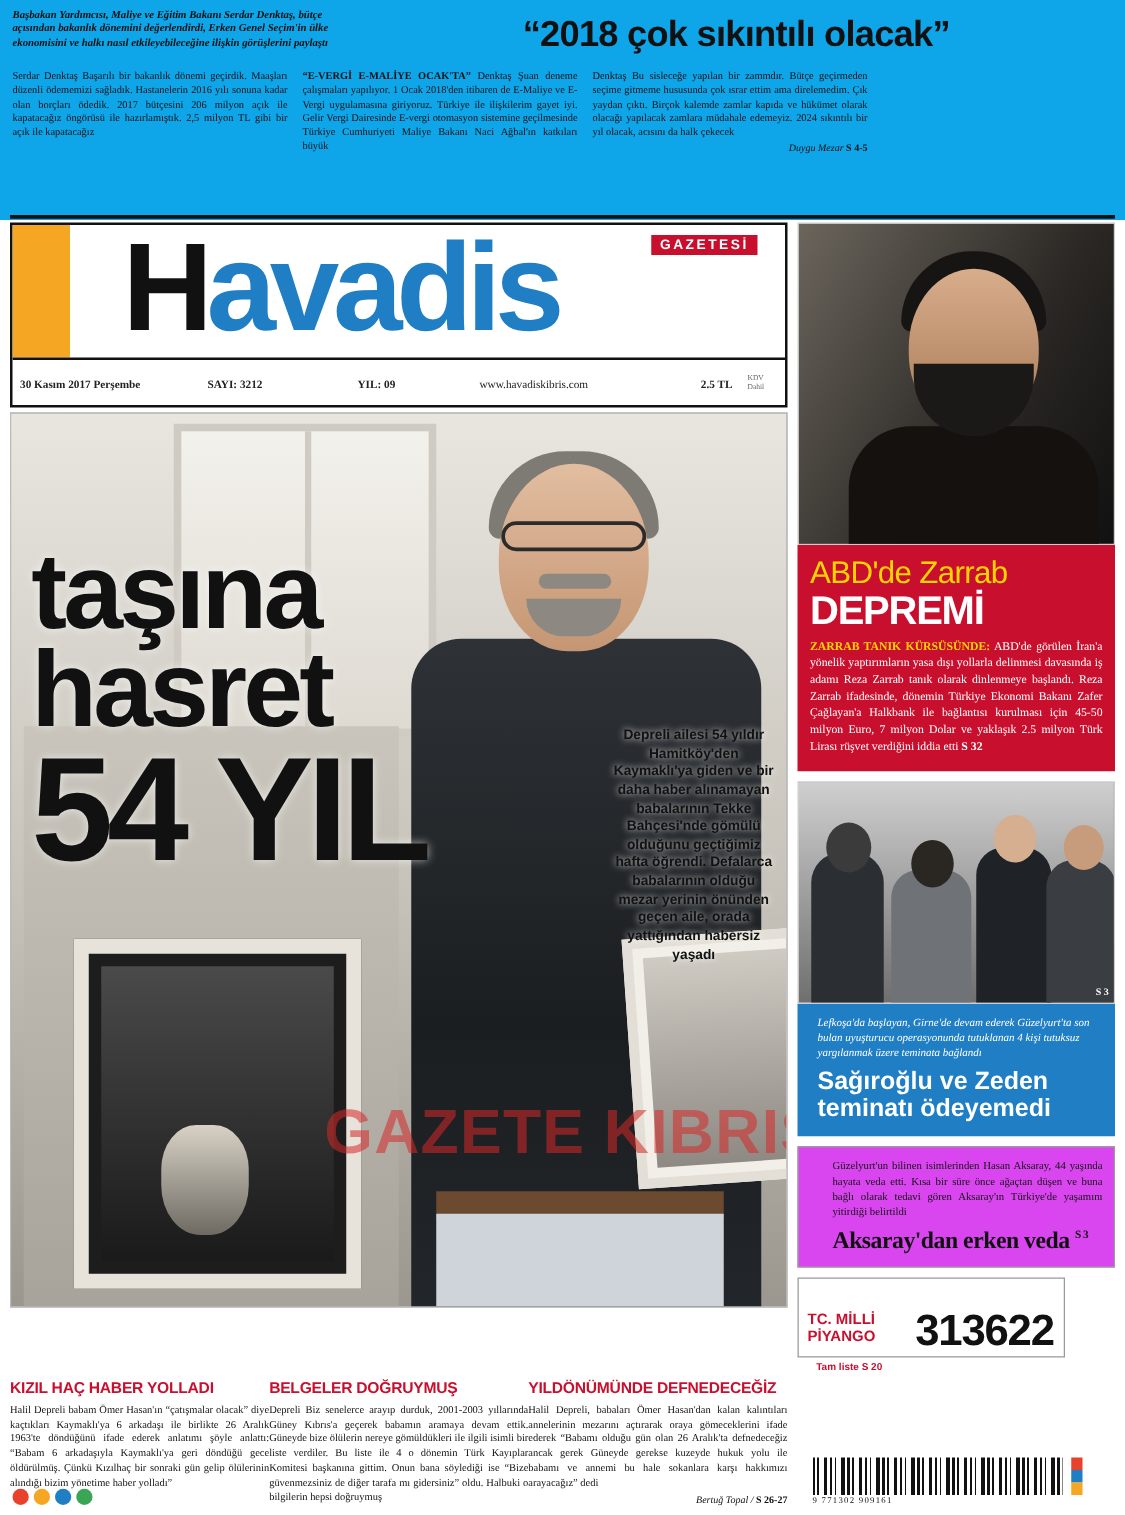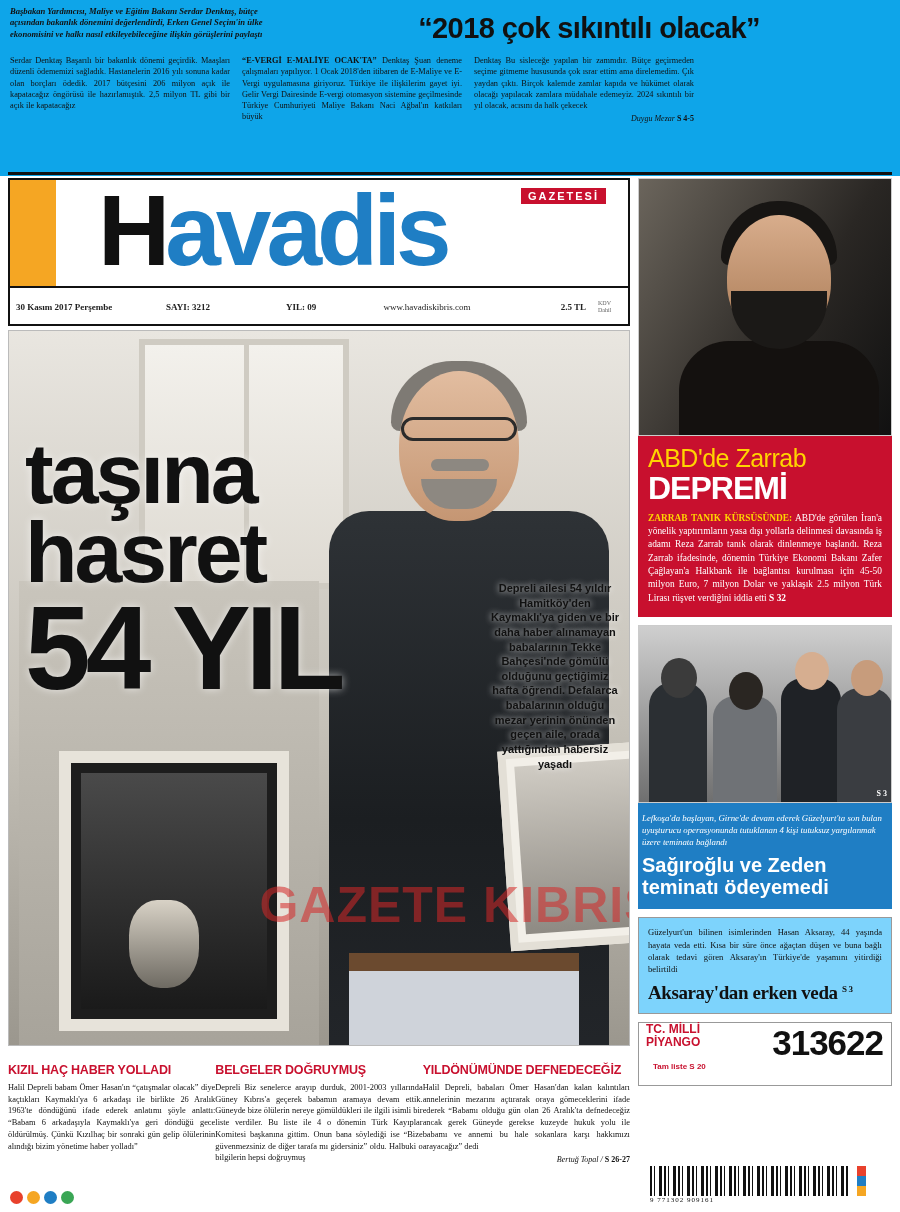--- a/index.html
+++ b/index.html
@@ -131,36 +131,36 @@
   .dp-p1{ position:absolute; left:10px; top:56px; width:58px; height:122px; background:#2b2f33; border-radius:24px 24px 0 0;}
   .dp-p1h{position:absolute; left:22px; top:32px; width:36px; height:40px; border-radius:50%; background:#3b3b3b;}
   .dp-p2{ position:absolute; left:74px; top:70px; width:64px; height:108px; background:#6f7276; border-radius:22px 22px 0 0;}
   .dp-p2h{position:absolute; left:90px; top:46px; width:34px; height:38px; border-radius:50%; background:#2a2622;}
   .dp-p3{ position:absolute; left:142px; top:52px; width:60px; height:126px; background:#1f2226; border-radius:22px 22px 0 0;}
   .dp-p3h{position:absolute; left:156px; top:26px; width:34px; height:38px; border-radius:50%; background:#d6ae90;}
   .dp-p4{ position:absolute; left:198px; top:62px; width:56px; height:116px; background:#3a3d41; border-radius:22px 22px 0 0;}
   .dp-p4h{position:absolute; left:212px; top:34px; width:32px; height:36px; border-radius:50%; background:#c79c7c;}
   .dp-ref{ position:absolute; right:4px; bottom:4px; color:#fff; font-size:8px; font-weight:bold;}
 
-  .drug-box { width:254px; background:#1f7ec4; color:#fff; padding:9px 10px 11px 4px; }
+  .drug-box { width:254px; background:#1f7ec4; color:#fff; padding:9px 10px 11px 16px; }
   .db-small { font-size:8.8px; line-height:1.38; font-style:italic; }
   .db-title { font-family:"Liberation Sans", sans-serif; font-weight:bold; font-size:20px; line-height:1.08; margin-top:7px;}
 
-  .veda-box { width:254px; margin-top:8px; border:1px solid #999; padding:8px 9px 9px 9px; background:#7dd3fc;}
+  .veda-box { width:254px; margin-top:8px; border:1px solid #999; padding:8px 9px 9px 27px; background:#d946ef;}
   .vb-small { font-size:8.6px; line-height:1.4; text-align:justify; color:#111; }
   .vb-title { font-family:Liberation Serif, serif; font-weight:bold; font-size:19px; margin-top:7px; letter-spacing:-0.4px;}
   .vb-title .ref { font-size:9px; font-weight:bold; vertical-align:super;}
 
-  .lottery { width:254px; margin-top:8px; border:1px solid #999; height:64px; display:flex; align-items:flex-start; }
+  .lottery { width:214px; margin-top:8px; border:1px solid #999; height:64px; display:flex; align-items:flex-end; }
   .lot-left { width:84px; padding-left:7px; font-family:"Liberation Sans", sans-serif; font-weight:bold; font-size:12px; line-height:1.1; color:#c8102e;}
   .lot-num { flex:1; text-align:right; padding-right:8px; font-family:"Liberation Sans", sans-serif; font-weight:bold; font-size:35px; letter-spacing:-1px; color:#111;}
   .lot-sub { position:relative; left:7px; top:14px; font-size:8px; }
 
   
-  .bottom { position:absolute; left:8px; top:1064px; width:622px; display:flex; gap:0; }
+  .bottom { position:absolute; left:8px; top:1104px; width:622px; display:flex; gap:0; }
   .bcol { width:33.33%; }
   .bcol h3 { font-family:"Liberation Sans", sans-serif; font-weight:bold; font-size:12.5px;
              color:#c8102e; line-height:1.1; margin-bottom:4px; letter-spacing:-0.2px;}
   .bcol p { font-size:8.4px; line-height:1.4; text-align:justify; }
   .bcol .sig { text-align:right; font-style:italic; font-size:8px; margin-top:3px;font-family:Liberation Serif, serif; }
   .bcol .sig b { font-style:normal; }
 
   
   .footer-dots { position:absolute; left:10px; bottom:8px; display:flex; gap:4px; align-items:center;}
   .fd { width:13px; height:13px; border-radius:50%; }

